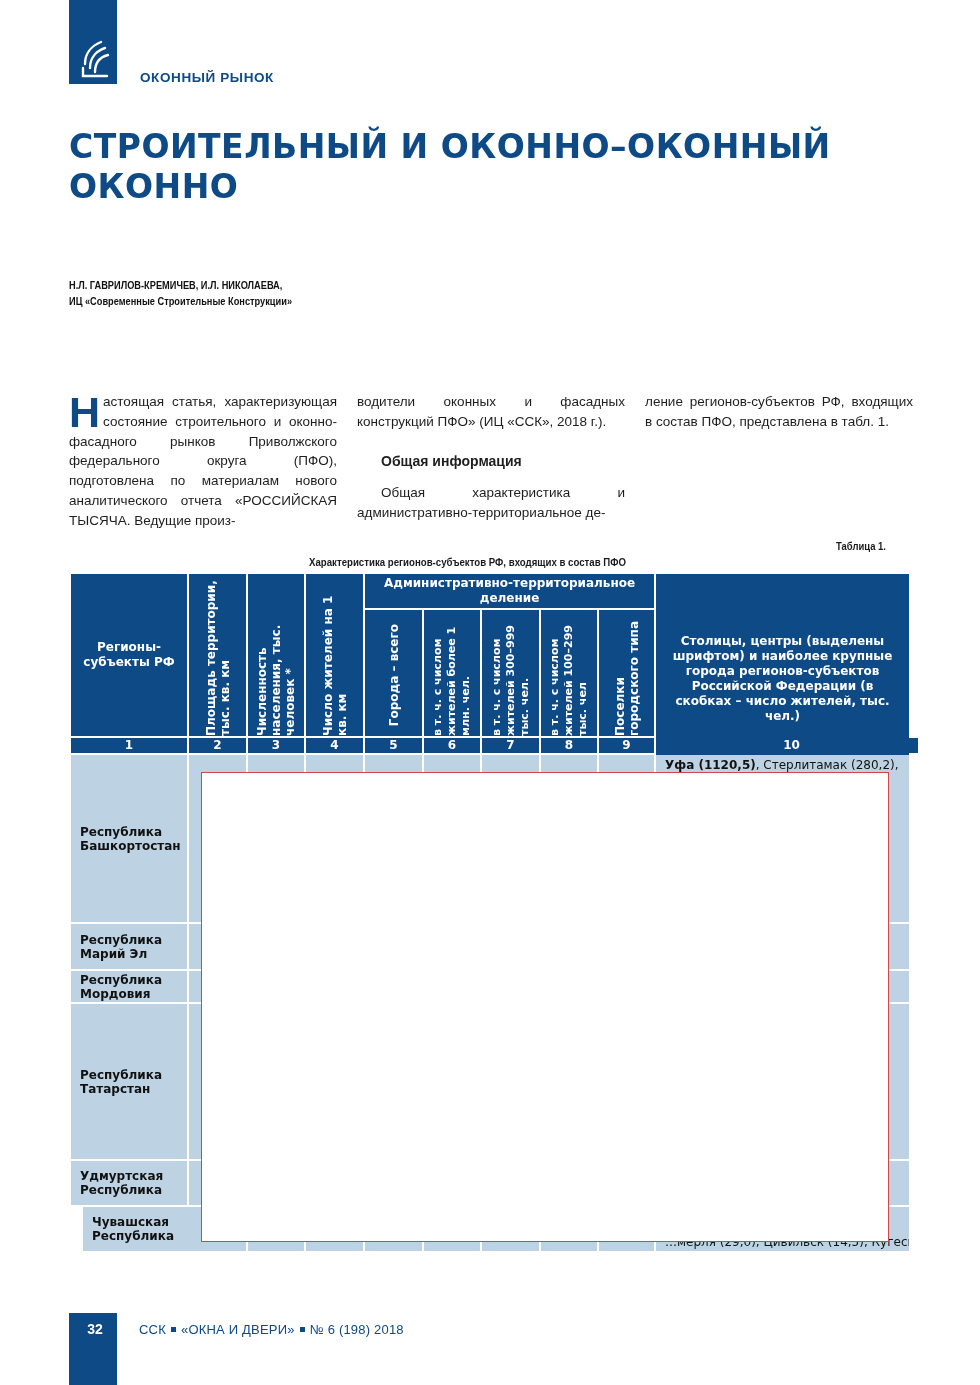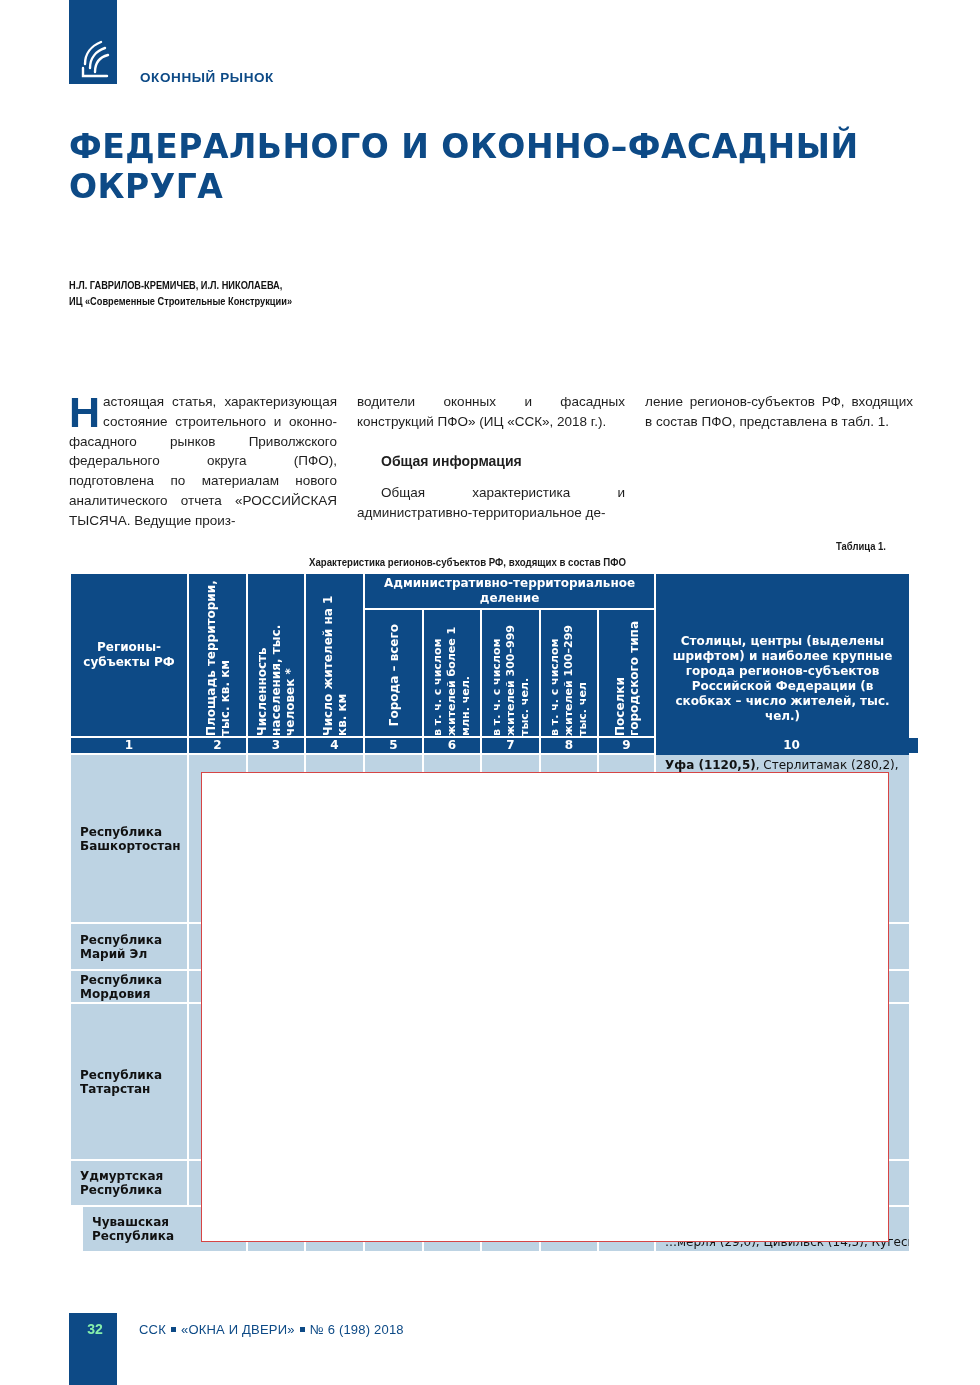--- a/index.html
+++ b/index.html
@@ -33,42 +33,42 @@
   .vert { writing-mode: vertical-rl; transform: rotate(180deg); font-size: 12px; line-height: 14px; text-align: left; padding-bottom: 4px; }
   .num { position: absolute; background: #0d4a86; color: #fff; font-weight: bold; font-size: 12px; font-family: "DejaVu Sans", sans-serif; text-align: center; line-height: 15px; top: 164px; height: 15px; }
   .cell { position: absolute; background: #bdd3e3; }
   .rowlabel { position: absolute; background: #bdd3e3; font-weight: bold; font-size: 12px; font-family: "DejaVu Sans", sans-serif; color: #111; line-height: 14px; display: flex; align-items: center; padding-left: 9px; }
   .cities { position: absolute; font-size: 12px; font-family: "DejaVu Sans", sans-serif; color: #111; line-height: 14px; padding-left: 9px; white-space: nowrap; overflow: hidden; }
   .cities b { font-weight: bold; }
 
   .overlay { position: absolute; left: 201px; top: 772px; width: 688px; height: 470px; background: #ffffff; border: 1.5px solid #d64545; }
 
   .bottom-bar { position: absolute; left: 69px; top: 1313px; width: 48px; height: 72px; background: #0d4a86; }
-  .page-num { position: absolute; left: 0; top: 8px; width: 52px; text-align: center; color: #86efac; font-weight: bold; font-size: 14px; }
+  .page-num { position: absolute; left: 0; top: 8px; width: 52px; text-align: center; color: #ffffff; font-weight: bold; font-size: 14px; }
   .footer { position: absolute; left: 139px; top: 1322px; font-size: 13px; color: #0d4a86; letter-spacing: 0.2px; white-space: nowrap; }
   .footer .sq { display: inline-block; width: 5px; height: 5px; background: #0d4a86; margin: 0 5px 2px 5px; vertical-align: middle; }
 </style>
 </head>
 <body>
 
 <div class="top-bar">
   <svg class="logo-icon" viewBox="0 0 34 42">
     <g fill="none" stroke="#ffffff" stroke-width="2.4" stroke-linecap="round">
       <path d="M24 4 C14 8, 8 16, 8 26"></path>
       <path d="M28 10 C19 13, 13 20, 13 30"></path>
       <path d="M31 17 C23 19, 18 25, 18 34"></path>
       <path d="M6 30 L6 38 L30 38"></path>
     </g>
   </svg>
 </div>
 <div class="section-label">ОКОННЫЙ РЫНОК</div>
 
 <h1 class="title">
-  <span>ФЕДЕРАЛЬНОГО И ОКОННО–ФАСАДНЫЙ</span>
-  <span>ОКРУГА</span>
+  <span>СТРОИТЕЛЬНЫЙ И ОКОННО–ОКОННЫЙ</span>
+  <span>ОКОННО</span>
 </h1>
 
 <div class="authors">
   <div>Н.Л. ГАВРИЛОВ-КРЕМИЧЕВ, И.Л. НИКОЛАЕВА,</div>
   <div>ИЦ «Современные Строительные Конструкции»</div>
 </div>
 
 <div class="col col1">
   <span class="dropcap">Н</span>
   <span>астоящая статья, характеризующая состояние строительного и оконно-фасадного рынков Приволжского федерального округа (ПФО), подготовлена по материалам нового аналитического отчета «РОССИЙСКАЯ ТЫСЯЧА. Ведущие произ-</span>

